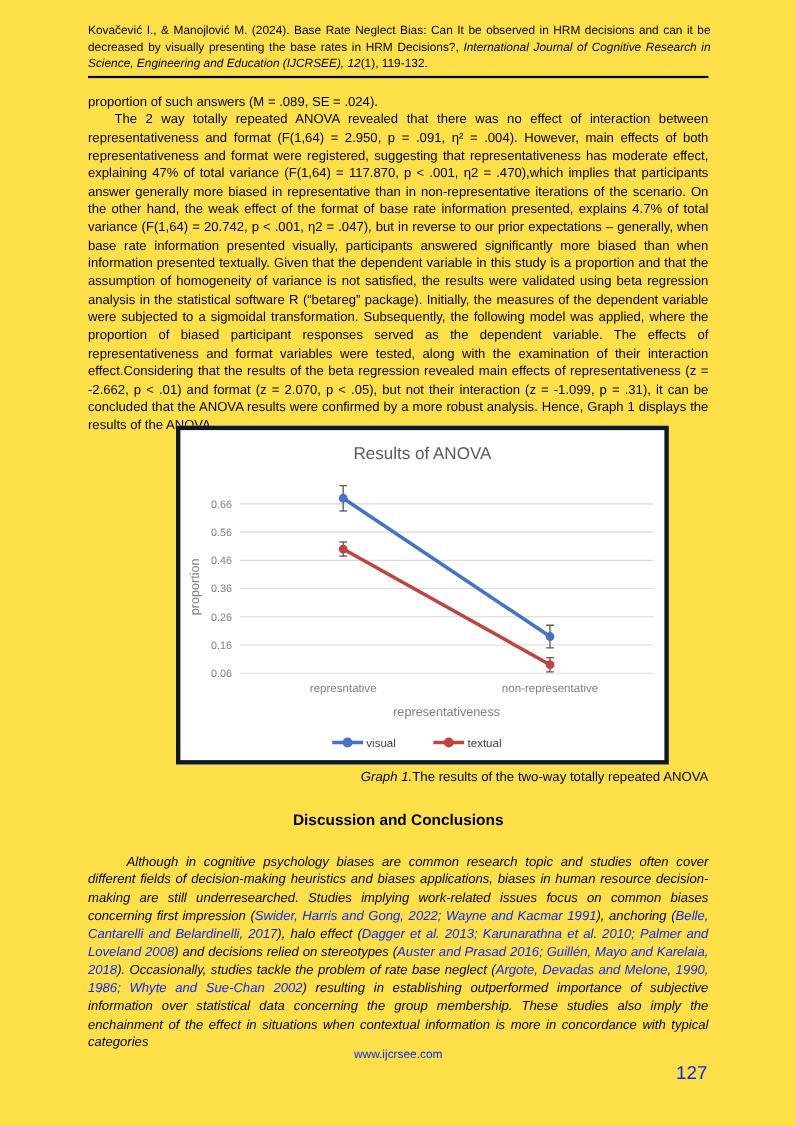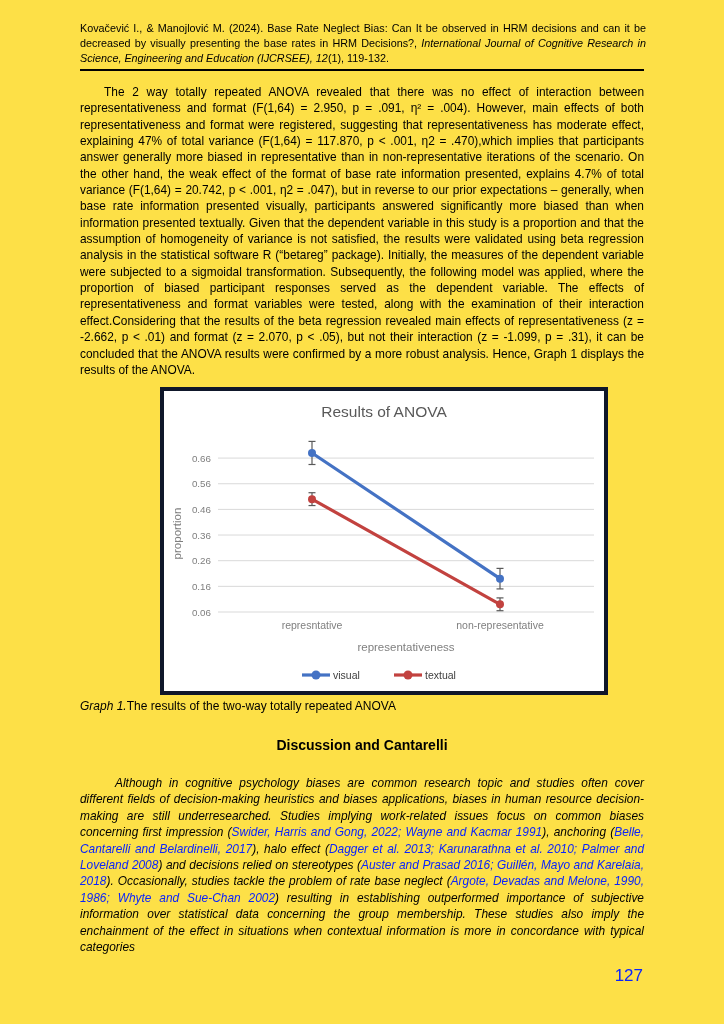--- a/index.html
+++ b/index.html
@@ -21,21 +21,21 @@
   }
   .indent1{text-indent:24px;}
   .indent2{text-indent:35px;line-height:16.4px;font-style:italic;}
   .cite-link{color:#0b24fb;text-decoration:none;cursor:pointer;}
   .chart-box{
     position:absolute;left:160px;top:387px;width:440px;height:300px;
     margin:0;background:#fff;border:4px solid #0f172a;
   }
   .caption{
     position:absolute;left:80px;top:699px;width:564px;margin:0;
-    font-size:12px;text-align:left;
+    font-size:12px;text-align:right;
   }
   .caption .it{font-style:italic;}
   .section-heading{
     position:absolute;left:80px;top:737px;width:564px;margin:0;
     font-size:14px;font-weight:bold;text-align:center;
   }
   .discussion{position:absolute;left:80px;top:775px;width:564px;}
   .footer-link{
     position:absolute;left:80px;top:953px;width:564px;text-align:center;
     font-size:10.8px;color:#0b24fb;text-decoration:none;display:block;
@@ -47,20 +47,21 @@
 </style>
 </head>
 <body>
 
 <div class="page">
 
   <p class="citation"><span>Kovačević I., &amp; Manojlović M. (2024). Base Rate Neglect Bias: Can It be observed in HRM decisions and can it be decreased by visually presenting the base rates in HRM Decisions?, </span><span class="it">International Journal of Cognitive Research in Science, Engineering and Education (IJCRSEE), 12</span><span>(1), 119-132.</span></p>
   <div class="header-rule"></div>
 
   <div class="text-col">
+    <p class="body-text">proportion of such answers (M = .089, SE = .024).</p>
     <p class="body-text indent1">The 2 way totally repeated ANOVA revealed that there was no effect of interaction between representativeness and format (F(1,64) = 2.950, p = .091, η² = .004). However, main effects of both representativeness and format were registered, suggesting that representativeness has moderate effect, explaining 47% of total variance (F(1,64) = 117.870, p &lt; .001, η2 = .470),which implies that participants answer generally more biased in representative than in non-representative iterations of the scenario. On the other hand, the weak effect of the format of base rate information presented, explains 4.7% of total variance (F(1,64) = 20.742, p &lt; .001, η2 = .047), but in reverse to our prior expectations – generally, when base rate information presented visually, participants answered significantly more biased than when information presented textually. Given that the dependent variable in this study is a proportion and that the assumption of homogeneity of variance is not satisfied, the results were validated using beta regression analysis in the statistical software R (“betareg” package). Initially, the measures of the dependent variable were subjected to a sigmoidal transformation. Subsequently, the following model was applied, where the proportion of biased participant responses served as the dependent variable. The effects of representativeness and format variables were tested, along with the examination of their interaction effect.Considering that the results of the beta regression revealed main effects of representativeness (z = -2.662, p &lt; .01) and format (z = 2.070, p &lt; .05), but not their interaction (z = -1.099, p = .31), it can be concluded that the ANOVA results were confirmed by a more robust analysis. Hence, Graph 1 displays the results of the ANOVA.</p>
   </div>
 
   <figure class="chart-box">
     <svg id="chart-svg" width="440" height="300" viewBox="0 0 440 300">
         <text x="220" y="26" text-anchor="middle" font-size="15.5" fill="#595959">Results of ANOVA</text>
         <line x1="54" x2="430" y1="221" y2="221" stroke="#d9d9d9" stroke-width="1"></line>
         <text x="47" y="224.5" text-anchor="end" font-size="9.8" fill="#7f7f7f">0.06</text>
         <line x1="54" x2="430" y1="195.3478260869565" y2="195.3478260869565" stroke="#d9d9d9" stroke-width="1"></line>
         <text x="47" y="198.8478260869565" text-anchor="end" font-size="9.8" fill="#7f7f7f">0.16</text>
@@ -100,19 +101,20 @@
         <circle cx="152" cy="284" r="4.5" fill="#4472c4"></circle>
         <text x="169" y="288" font-size="10.5" fill="#404040">visual</text>
         <line x1="230" x2="258" y1="284" y2="284" stroke="#c2423f" stroke-width="3.2"></line>
         <circle cx="244" cy="284" r="4.5" fill="#c2423f"></circle>
         <text x="261" y="288" font-size="10.5" fill="#404040">textual</text>
       </svg>
   </figure>
 
   <p class="caption"><span class="it">Graph 1.</span><span>The results of the two-way totally repeated ANOVA</span></p>
 
-  <h2 class="section-heading">Discussion and Cantarelli</h2>
+  <h2 class="section-heading">Discussion and Conclusions</h2>
 
   <p class="body-text indent2 discussion"><span>Although in cognitive psychology biases are common research topic and studies often cover different fields of decision-making heuristics and biases applications, biases in human resource decision-making are still underresearched. Studies implying work-related issues focus on common biases concerning first impression (</span><a class="cite-link">Swider, Harris and Gong, 2022; Wayne and Kacmar 1991</a><span>), anchoring (</span><a class="cite-link">Belle, Cantarelli and Belardinelli, 2017</a><span>), halo effect (</span><a class="cite-link">Dagger et al. 2013; Karunarathna et al. 2010; Palmer and Loveland 2008</a><span>) and decisions relied on stereotypes (</span><a class="cite-link">Auster and Prasad 2016; Guillén, Mayo and Karelaia, 2018</a><span>). Occasionally, studies tackle the problem of rate base neglect (</span><a class="cite-link">Argote, Devadas and Melone, 1990, 1986; Whyte and Sue-Chan 2002</a><span>) resulting in establishing outperformed importance of subjective information over statistical data concerning the group membership. These studies also imply the enchainment of the effect in situations when contextual information is more in concordance with typical categories</span></p>
 
+  <a class="footer-link">www.ijcrsee.com</a>
   <div class="page-number">127</div>
 
 </div>
 
 </body></html>

